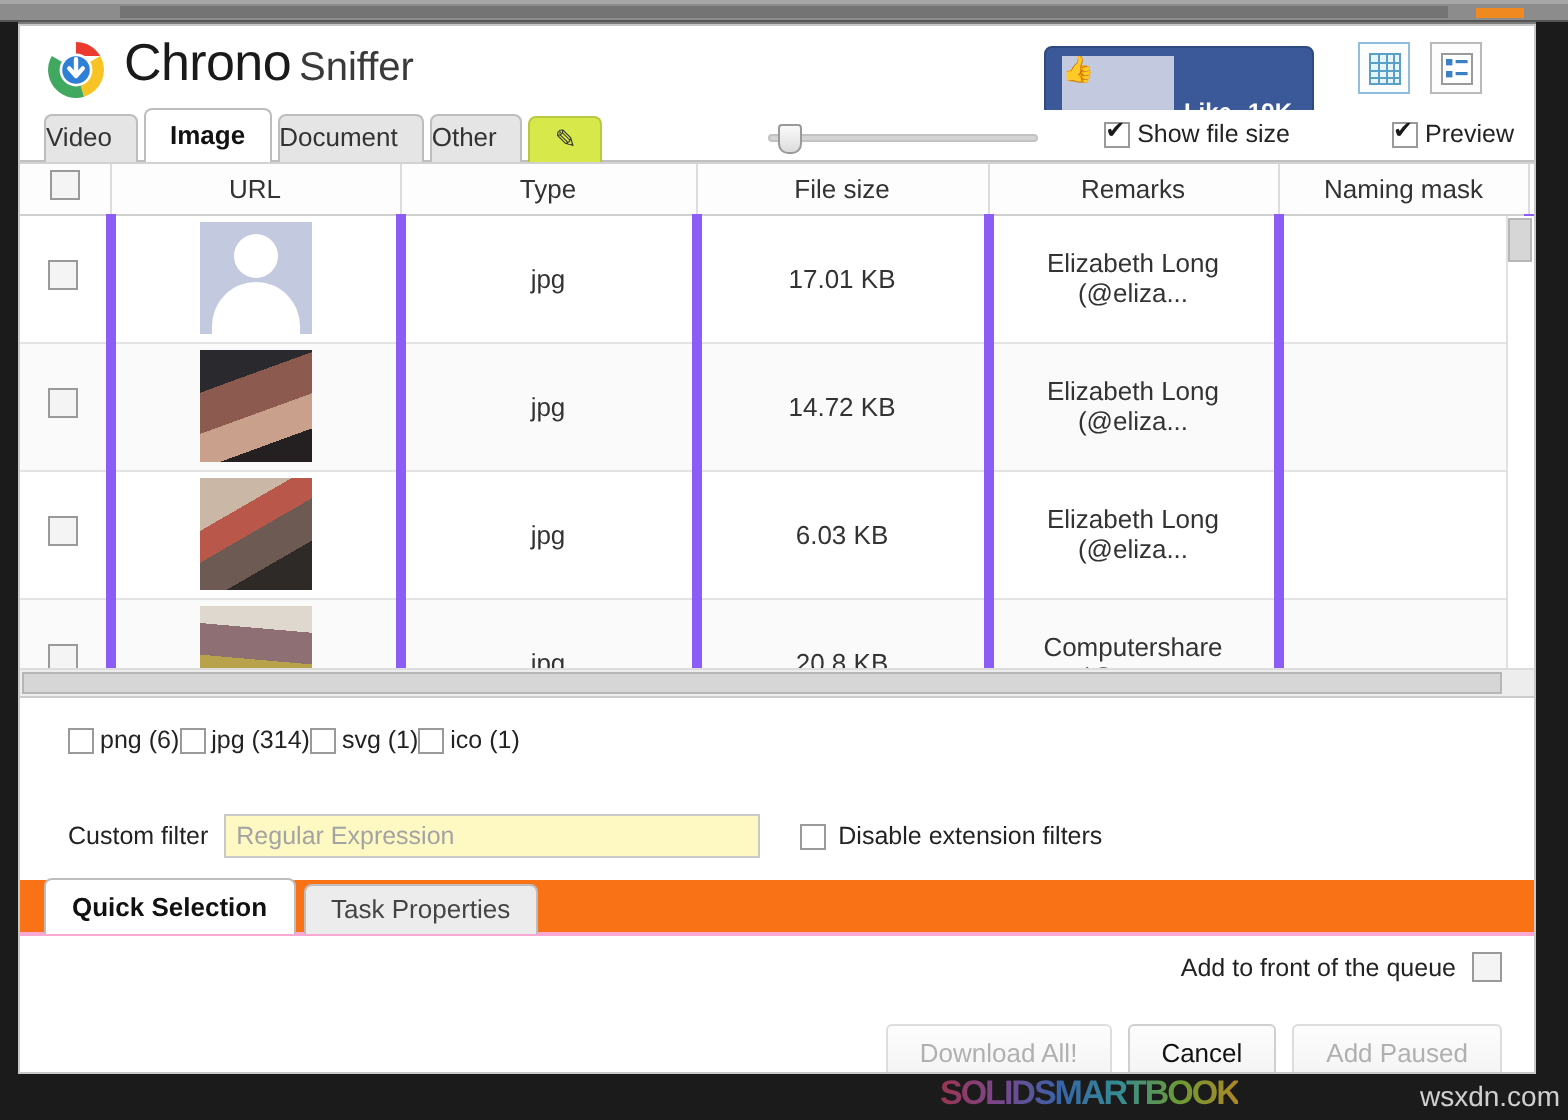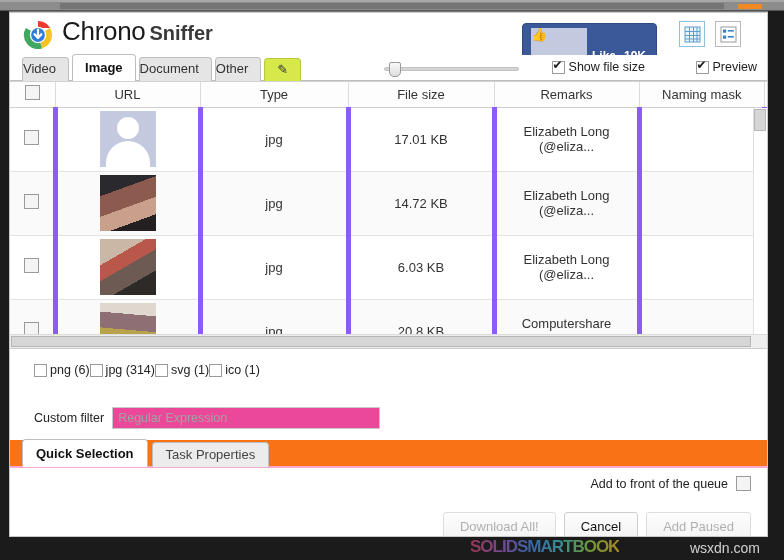--- a/index.html
+++ b/index.html
@@ -59,21 +59,21 @@
   }
   .logo {
     position: absolute; left: 12px; top: 6px;
     width: 32px; height: 32px;
   }
   .brand {
     position: absolute; left: 52px; top: 3px;
     font-size: 26px; color: #1a1a1a; white-space: nowrap;
   }
   .brand .b1 { font-weight: 400; letter-spacing: -0.3px; }
-  .brand .b2 { font-size: 20px; color: #3a3a3a; margin-left: 4px; font-weight: bold; }
+  .brand .b2 { font-size: 20px; color: #3a3a3a; margin-left: 4px; }
 
   .like-btn {
     position: absolute; right: 110px; top: 10px;
     display: flex; align-items: center; gap: 5px;
     background: #3b5998; color: #fff;
     border-radius: 4px;
     padding: 4px 10px 4px 8px;
     font-size: 12px; font-weight: bold;
     cursor: pointer;
     border: 1px solid #2f4a80;
@@ -247,21 +247,21 @@
     font-size: 12.5px; color: #222; cursor: pointer;
   }
   .cfrow {
     display: flex; align-items: center; gap: 8px;
     margin-top: 30px;
   }
   .cflabel { font-size: 12.5px; color: #222; }
   .cfinput {
     width: 268px; height: 22px;
     border: 1px solid #c9c9c9;
-    background: #ec4899;
+    background: #fef9c3;
     font-size: 12.5px;
     color: #333;
     padding: 0 5px;
     font-family: "Liberation Sans", sans-serif;
   }
   .cfinput::placeholder { color: #a3a3a3; }
   .defrow {
     display: flex; align-items: center; gap: 6px;
     font-size: 12.5px; color: #222; margin-left: 12px; cursor: pointer;
   }
@@ -324,21 +324,21 @@
     position: absolute; left: 470px; bottom: 3px;
     font-size: 17px; font-weight: bold;
     letter-spacing: -1px;
     background: linear-gradient(90deg,#b03a5b,#8a4fa0,#3f6fc0,#3aa0a8,#7ab03a,#c79a2a);
     -webkit-background-clip: text; background-clip: text;
     color: transparent;
     opacity: 0.85;
     white-space: nowrap;
   }
   .wm-right {
-    position: absolute; right: 24px; bottom: 4px;
+    position: absolute; right: 4px; bottom: 4px;
     font-size: 14px; color: #efefef; opacity: .85;
     white-space: nowrap;
   }
 </style>
 </head>
 <body>
 
 <div id="screen">
 
   <div class="titlestrip">
@@ -509,20 +509,24 @@
         </div>
         <div class="extitem">
           <span class="cb"></span>
           <span>ico (1)</span>
         </div>
       </div>
 
       <div class="cfrow">
         <span class="cflabel">Custom filter</span>
         <input class="cfinput" type="text" placeholder="Regular Expression" style="">
+        <div class="defrow">
+          <span class="cb"></span>
+          <span>Disable extension filters</span>
+        </div>
       </div>
     </div>
 
     <div class="btabbar">
       <div class="btabs">
         <div class="btab active">Quick Selection</div>
         <div class="btab">Task Properties</div>
       </div>
     </div>
 

